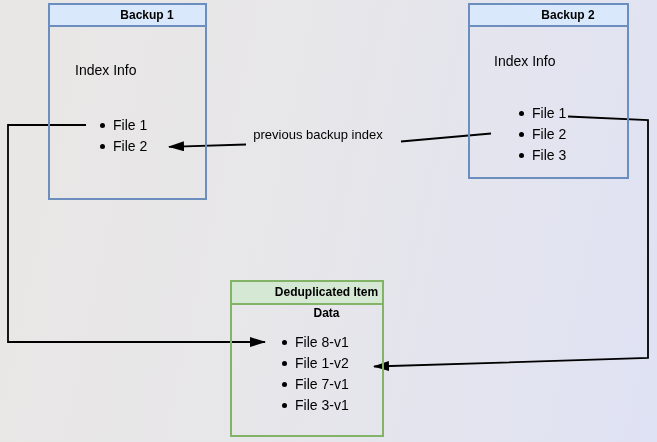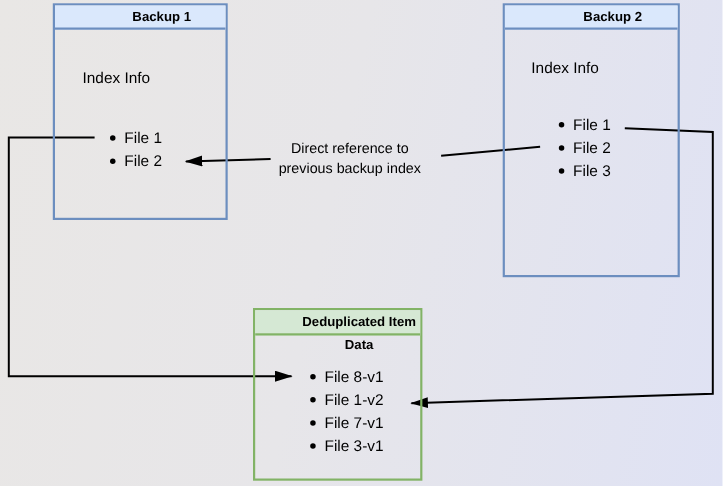--- a/index.html
+++ b/index.html
@@ -56,38 +56,37 @@
 
   <div class="node" style="left:48px;top:3px;width:159px;height:197px">
     <div class="node-header">Backup 1</div>
     <div class="body-label" style="left:25px;top:57px">Index Info</div>
     <ul class="filelist" style="left:63px;top:110px">
         <li>File 1</li>
         <li>File 2</li>
       </ul>
   </div>
 
-  <div class="node" style="left:457px;top:3px;width:161px;height:249px">
+  <div class="node" style="left:468px;top:3px;width:161px;height:176px">
     <div class="node-header">Backup 2</div>
     <div class="body-label" style="left:24px;top:48px">Index Info</div>
     <ul class="filelist" style="left:62px;top:98px">
         <li>File 1</li>
         <li>File 2</li>
         <li>File 3</li>
       </ul>
   </div>
 
   <div class="node green" style="left:230px;top:280px;width:154px;height:157px">
     <div class="node-header">Deduplicated Item Data</div>
     <ul class="filelist" style="left:63px;top:50px">
         <li>File 8-v1</li>
         <li>File 1-v2</li>
         <li>File 7-v1</li>
         <li>File 3-v1</li>
       </ul>
   </div>
 
   <div class="edge-label">
-    <div>Direct reference to</div>
     <div>previous backup index</div>
   </div>
 
 </div>
 
 </body></html>

